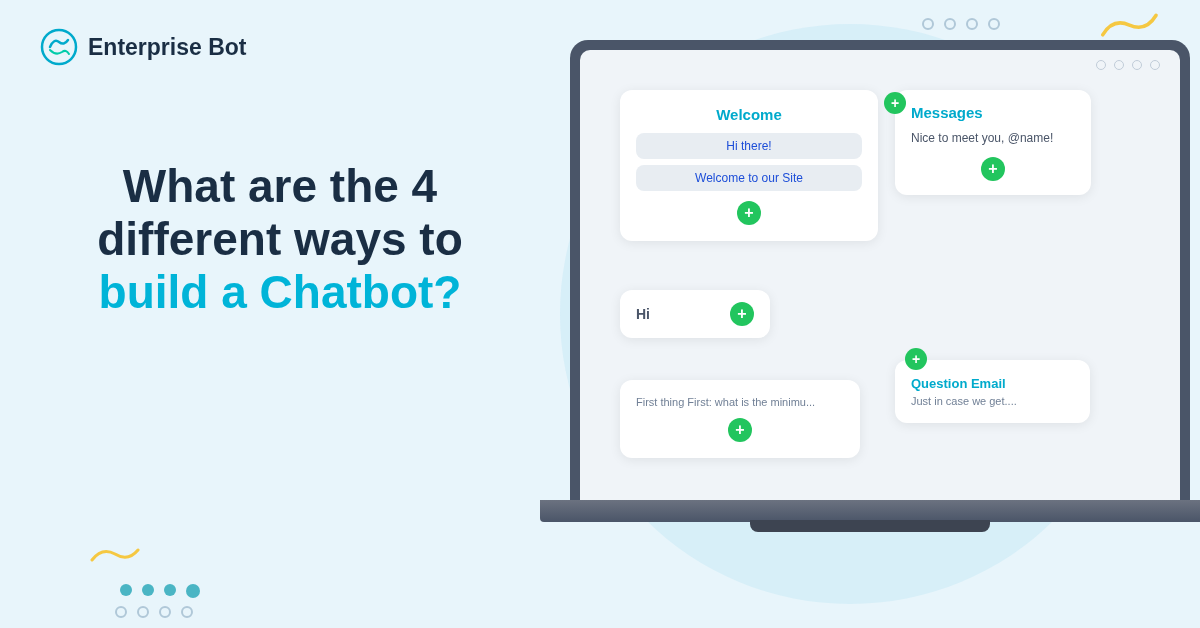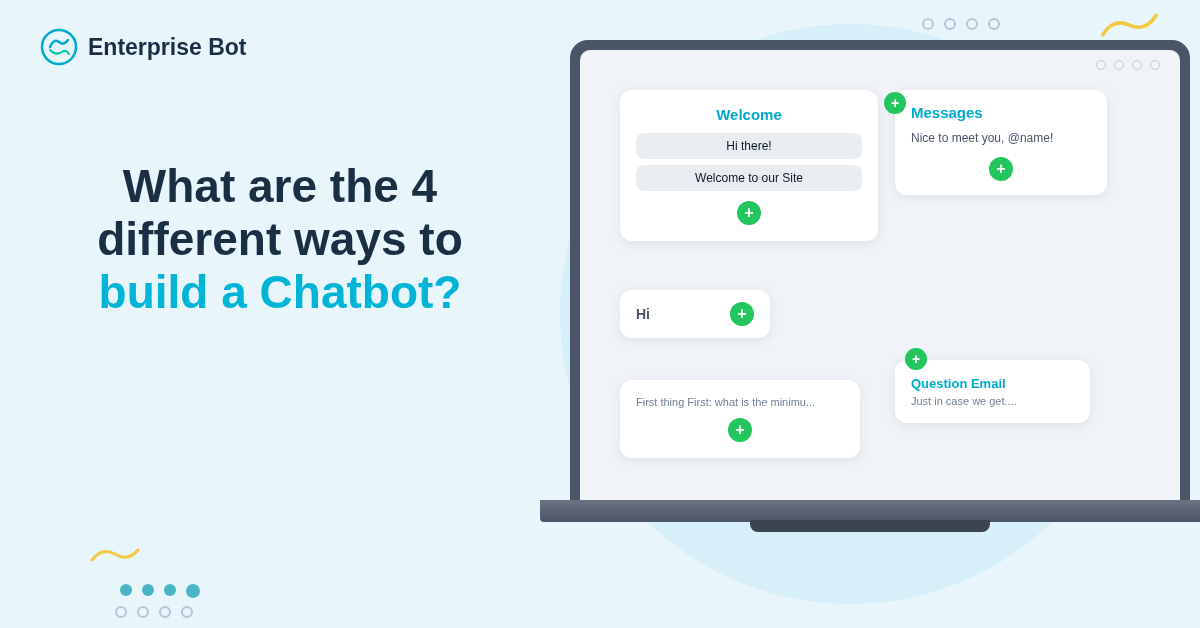--- a/index.html
+++ b/index.html
@@ -218,21 +218,21 @@
       font-weight: 700;
       color: #00aacc;
       text-align: center;
       margin-bottom: 10px;
     }
     .card-message-bubble {
       background: #e8edf2;
       border-radius: 8px;
       padding: 6px 12px;
       font-size: 12px;
-      color: #0f172a;
+      color: #1d4ed8;
       margin-bottom: 6px;
       text-align: center;
     }
     .card-add-btn {
       display: flex;
       justify-content: center;
       margin-top: 10px;
     }
     .add-circle {
       width: 24px;
@@ -385,21 +385,21 @@
 
         <div class="card card-welcome">
           <div class="card-title">Welcome</div>
           <div class="card-message-bubble">Hi there!</div>
           <div class="card-message-bubble">Welcome to our Site</div>
           <div class="card-add-btn">
             <div class="add-circle">+</div>
           </div>
         </div>
 
-        <div class="card card-messages" style="position:absolute;top:20px;left:295px;width:212px;padding:14px 16px;">
+        <div class="card card-messages" style="position:absolute;top:20px;left:295px;width:196px;padding:14px 16px;">
           <div class="card-title">Messages</div>
           <div class="card-body-text" style="font-size:12px;color:#4a5568;line-height:1.5;">Nice to meet you, @name!</div>
           <div style="display:flex;justify-content:center;margin-top:10px;">
             <div class="add-circle">+</div>
           </div>
         </div>
 
         <div class="add-circle" style="position:absolute;top:22px;left:284px;width:22px;height:22px;font-size:14px;">+</div>
 
         <div class="card card-hi">

